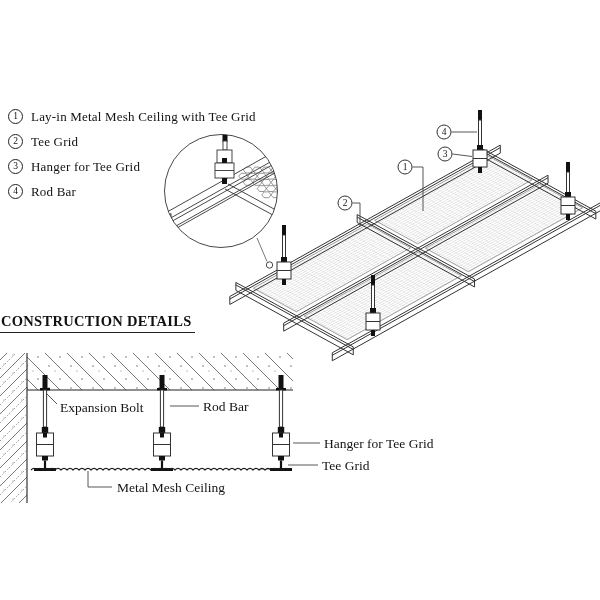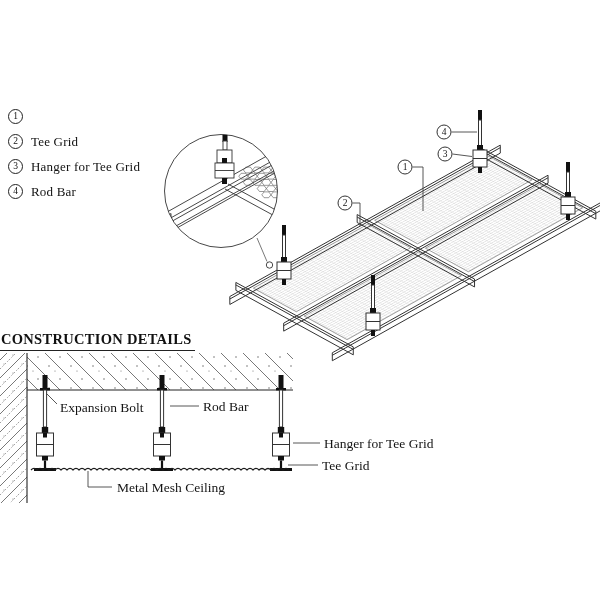--- a/index.html
+++ b/index.html
@@ -4,21 +4,21 @@
 <style>
   html,body{margin:0;padding:0;background:#fff;}
   #stage{position:relative;width:600px;height:600px;background:#fff;overflow:hidden;
          font-family:"Liberation Serif", serif;color:#111;}
   #drawing{position:absolute;left:0;top:0;}
   .legend{position:absolute;left:8px;top:104px;}
   .legend-row{display:flex;align-items:center;height:25px;}
   .lnum{flex:0 0 auto;width:13px;height:13px;border:1px solid #222;border-radius:50%;
         font-size:9.5px;line-height:13px;text-align:center;margin-right:8px;color:#111;}
   .ltext{font-size:13px;letter-spacing:0.2px;white-space:nowrap;}
-  .sec-title{position:absolute;left:0;top:331px;font-weight:bold;font-size:14.5px;
+  .sec-title{position:absolute;left:0;top:313px;font-weight:bold;font-size:14.5px;
              letter-spacing:0.3px;border-bottom:1.6px solid #222;padding:0 3px 2px 1px;}
   svg text{font-family:"Liberation Serif", serif;fill:#141414;}
   .lbl{font-size:13.5px;}
   .cnum{font-size:9.5px;}
 </style>
 </head>
 <body>
 
 <div id="stage">
 
@@ -226,20 +226,21 @@
       <text class="lbl" x="203" y="411">Rod Bar</text>
       <text class="lbl" x="324" y="447.5">Hanger for Tee Grid</text>
       <text class="lbl" x="322" y="469.5">Tee Grid</text>
       <text class="lbl" x="117" y="492">Metal Mesh Ceiling</text>
     </g>
   </svg>
 
   <div class="legend">
     <div class="legend-row">
       <span class="lnum">1</span>
+      <span class="ltext">Lay-in Metal Mesh Ceiling with Tee Grid</span>
     </div>
     <div class="legend-row">
       <span class="lnum">2</span>
       <span class="ltext">Tee Grid</span>
     </div>
     <div class="legend-row">
       <span class="lnum">3</span>
       <span class="ltext">Hanger for Tee Grid</span>
     </div>
     <div class="legend-row">

